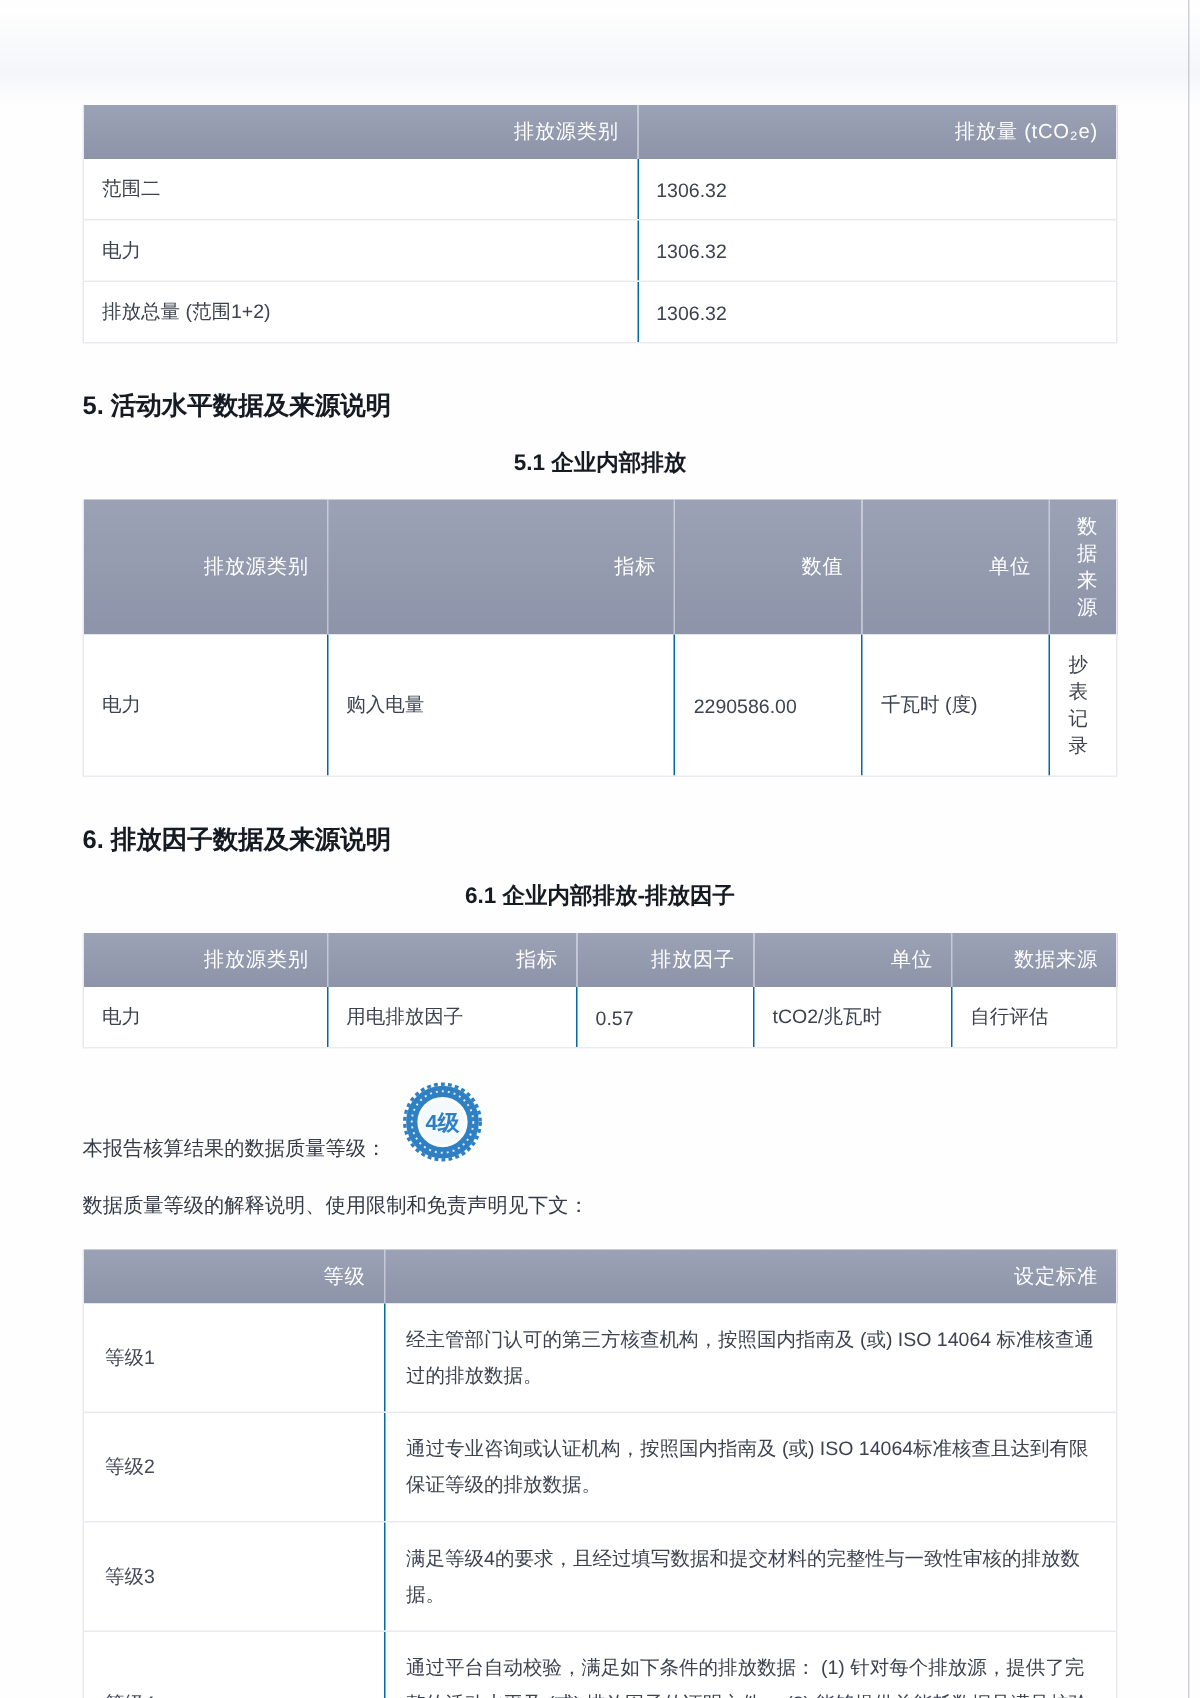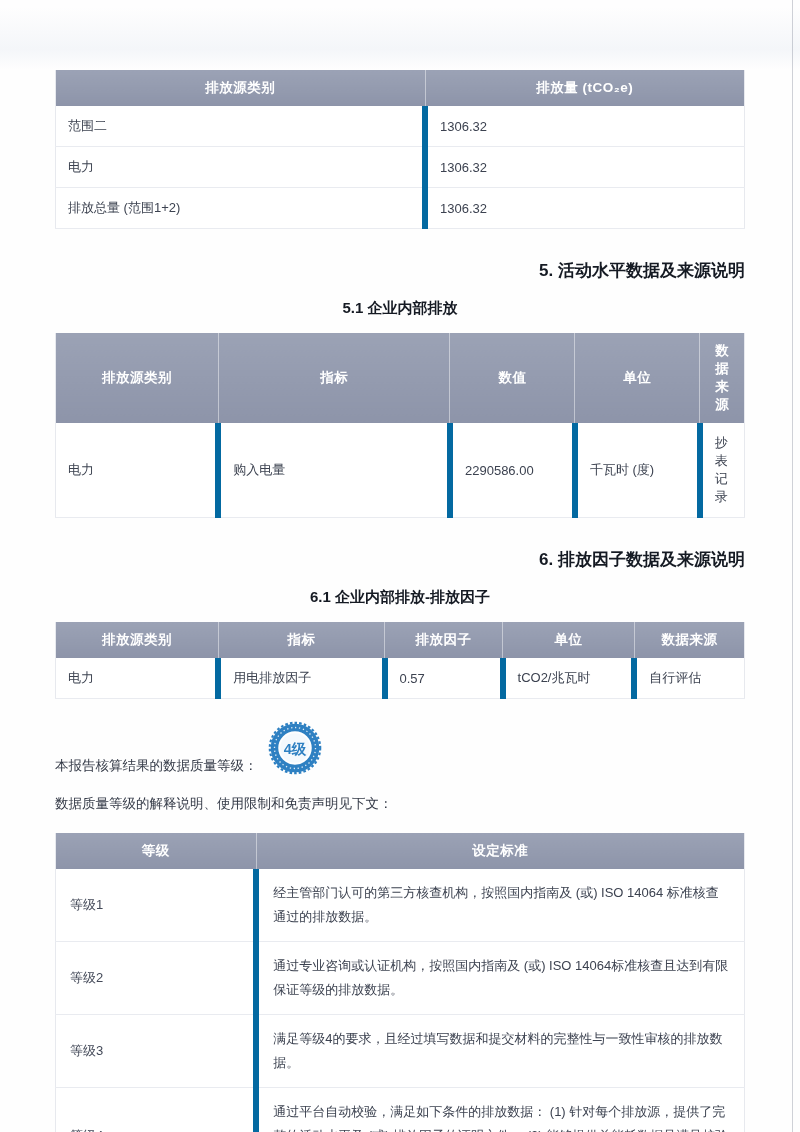--- a/index.html
+++ b/index.html
@@ -12,31 +12,31 @@
   .scan-tint{position:absolute;left:0;top:0;right:0;height:70px;
     background:linear-gradient(180deg,rgba(238,241,246,0) 10%,rgba(226,231,240,.35) 70%,rgba(238,241,246,0) 100%);
     pointer-events:none;}
   .scan-edge{position:absolute;right:7px;top:0;bottom:0;width:1px;background:rgba(120,126,142,.35);}
   .page{padding:70px 55px 0 55px;}
 
   table.tbl{width:100%;border-collapse:collapse;table-layout:fixed;
     border:1px solid #e7e9ee;border-top:none;}
   table.tbl th{
     background:linear-gradient(180deg,#9ba2b5 0%,#8d94a9 100%);
-    color:#fff;text-align:center;font-size:13.5px;font-weight:bold;
+    color:#fff;text-align:right;font-size:13.5px;font-weight:normal;
     padding:9px 12px;border-left:1px solid rgba(255,255,255,.45);
     letter-spacing:.5px;margin-top:44px;}
   table.tbl th:first-child{border-left:none;}
   table.tbl td{
     background:#fff;font-size:13px;color:#3c4250;
-    padding:11px 12px;border-bottom:1px solid #e9ebf0;border-left:6px solid #0369a1;}
+    padding:11px 12px;border-bottom:1px solid #e9ebf0;border-left:1px solid #0369a1;}
   table.tbl td:first-child{border-left:none;}
   td.indent{padding-left:30px;}
 
-  .h-sec{font-size:17px;font-weight:bold;color:#151a23;margin:30px 0 17px 0;text-align:right;}
+  .h-sec{font-size:17px;font-weight:bold;color:#151a23;margin:30px 0 17px 0;}
   .h-sub{font-size:15px;font-weight:bold;color:#151a23;margin:0 0 15px 0;text-align:center;}
 
   .quality-line{display:flex;align-items:flex-end;gap:10px;margin:22px 0 10px 0;
     font-size:13.5px;color:#343a47;}
   .explain-line{font-size:13.5px;color:#343a47;margin:20px 0 20px 0;}
 
   table.levels td{line-height:1.85;padding:12px 14px;}
   table.levels td.lv{color:#434958;margin-top:40px;}
 </style>
 </head>

